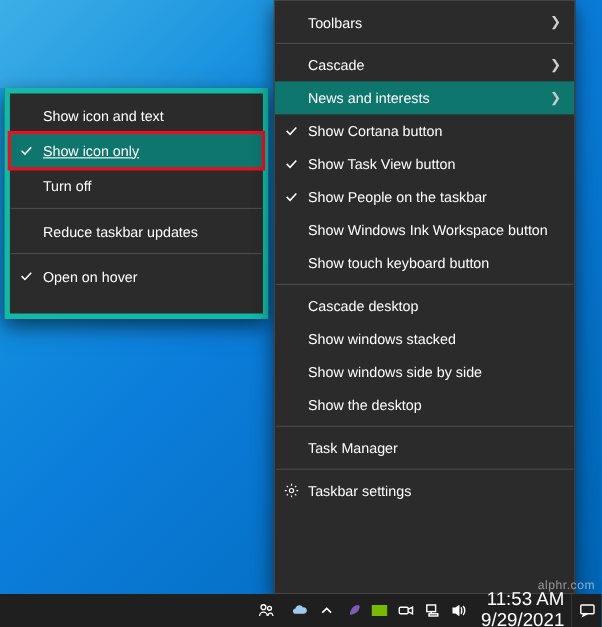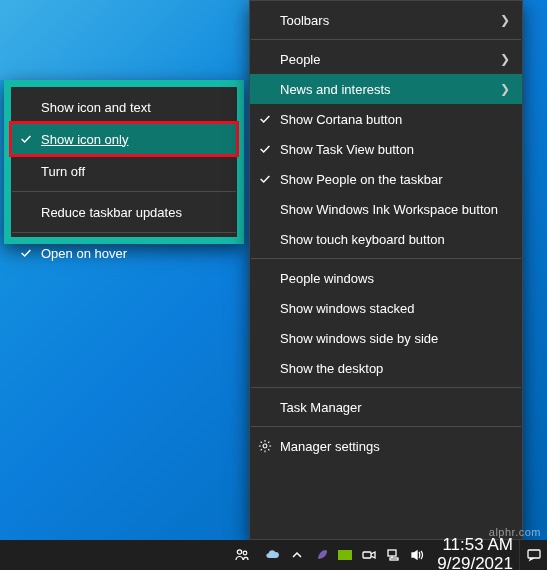--- a/index.html
+++ b/index.html
@@ -29,22 +29,22 @@
     position: absolute;
     background: #2b2b2b;
     box-shadow: 0 6px 18px rgba(0,0,0,0.6);
     padding: 4px 0;
   }
   .menu.right {
     top: 0; right: 24px; width: 274px; height: 540px;
     border: 1px solid #444;
   }
   .menu.left {
-    top: 80px; left: 4px; width: 240px; height: 164px;
-    border: 7px solid #14b8a6;
+    top: 80px; left: 4px; width: 240px; height: 210px;
+    border: 5px solid #14b8a6;
   }
   .item {
     display: flex; align-items: center;
     height: 32px;
     padding: 0 12px 0 0;
     cursor: default;
     position: relative;
   }
   .menu.right .item { height: 30px; }
   .item:hover, .item.hovered { background: #0f766e; }
@@ -136,21 +136,21 @@
 
 <div class="menu right">
   <div class="item">
     <span class="icon-slot"></span>
     <span class="label">Toolbars</span>
     <span class="chev">❯</span>
   </div>
   <div class="sep"></div>
   <div class="item">
     <span class="icon-slot"></span>
-    <span class="label">People</span>
+    <span class="label">Cascade</span>
     <span class="chev">❯</span>
   </div>
   <div class="item hovered">
     <span class="icon-slot"></span>
     <span class="label">News and interests</span>
     <span class="chev">❯</span>
   </div>
   <div class="item">
     <span class="icon-slot check">
       <svg viewBox="0 0 16 16">
@@ -179,21 +179,21 @@
     <span class="icon-slot"></span>
     <span class="label">Show Windows Ink Workspace button</span>
   </div>
   <div class="item">
     <span class="icon-slot"></span>
     <span class="label">Show touch keyboard button</span>
   </div>
   <div class="sep"></div>
   <div class="item">
     <span class="icon-slot"></span>
-    <span class="label">People windows</span>
+    <span class="label">Cascade desktop</span>
   </div>
   <div class="item">
     <span class="icon-slot"></span>
     <span class="label">Show windows stacked</span>
   </div>
   <div class="item">
     <span class="icon-slot"></span>
     <span class="label">Show windows side by side</span>
   </div>
   <div class="item">
@@ -206,21 +206,21 @@
     <span class="label">Task Manager</span>
   </div>
   <div class="sep"></div>
   <div class="item">
     <span class="icon-slot gear">
       <svg viewBox="0 0 16 16">
           <circle cx="8" cy="8" r="2.2"></circle>
           <path d="M8 1v2M8 13v2M1 8h2M13 8h2M3 3l1.4 1.4M11.6 11.6L13 13M13 3l-1.4 1.4M4.4 11.6L3 13"></path>
         </svg>
     </span>
-    <span class="label">Manager settings</span>
+    <span class="label">Taskbar settings</span>
   </div>
 </div>
 
 <div class="watermark">alphr.com</div>
 
 <div class="taskbar">
   <div class="spacer"></div>
   <div class="people-btn">
     <svg viewBox="0 0 16 16" width="16" height="16" fill="none" stroke="#fff" stroke-width="1.2">
       <circle cx="5.5" cy="5" r="2.2"></circle>

